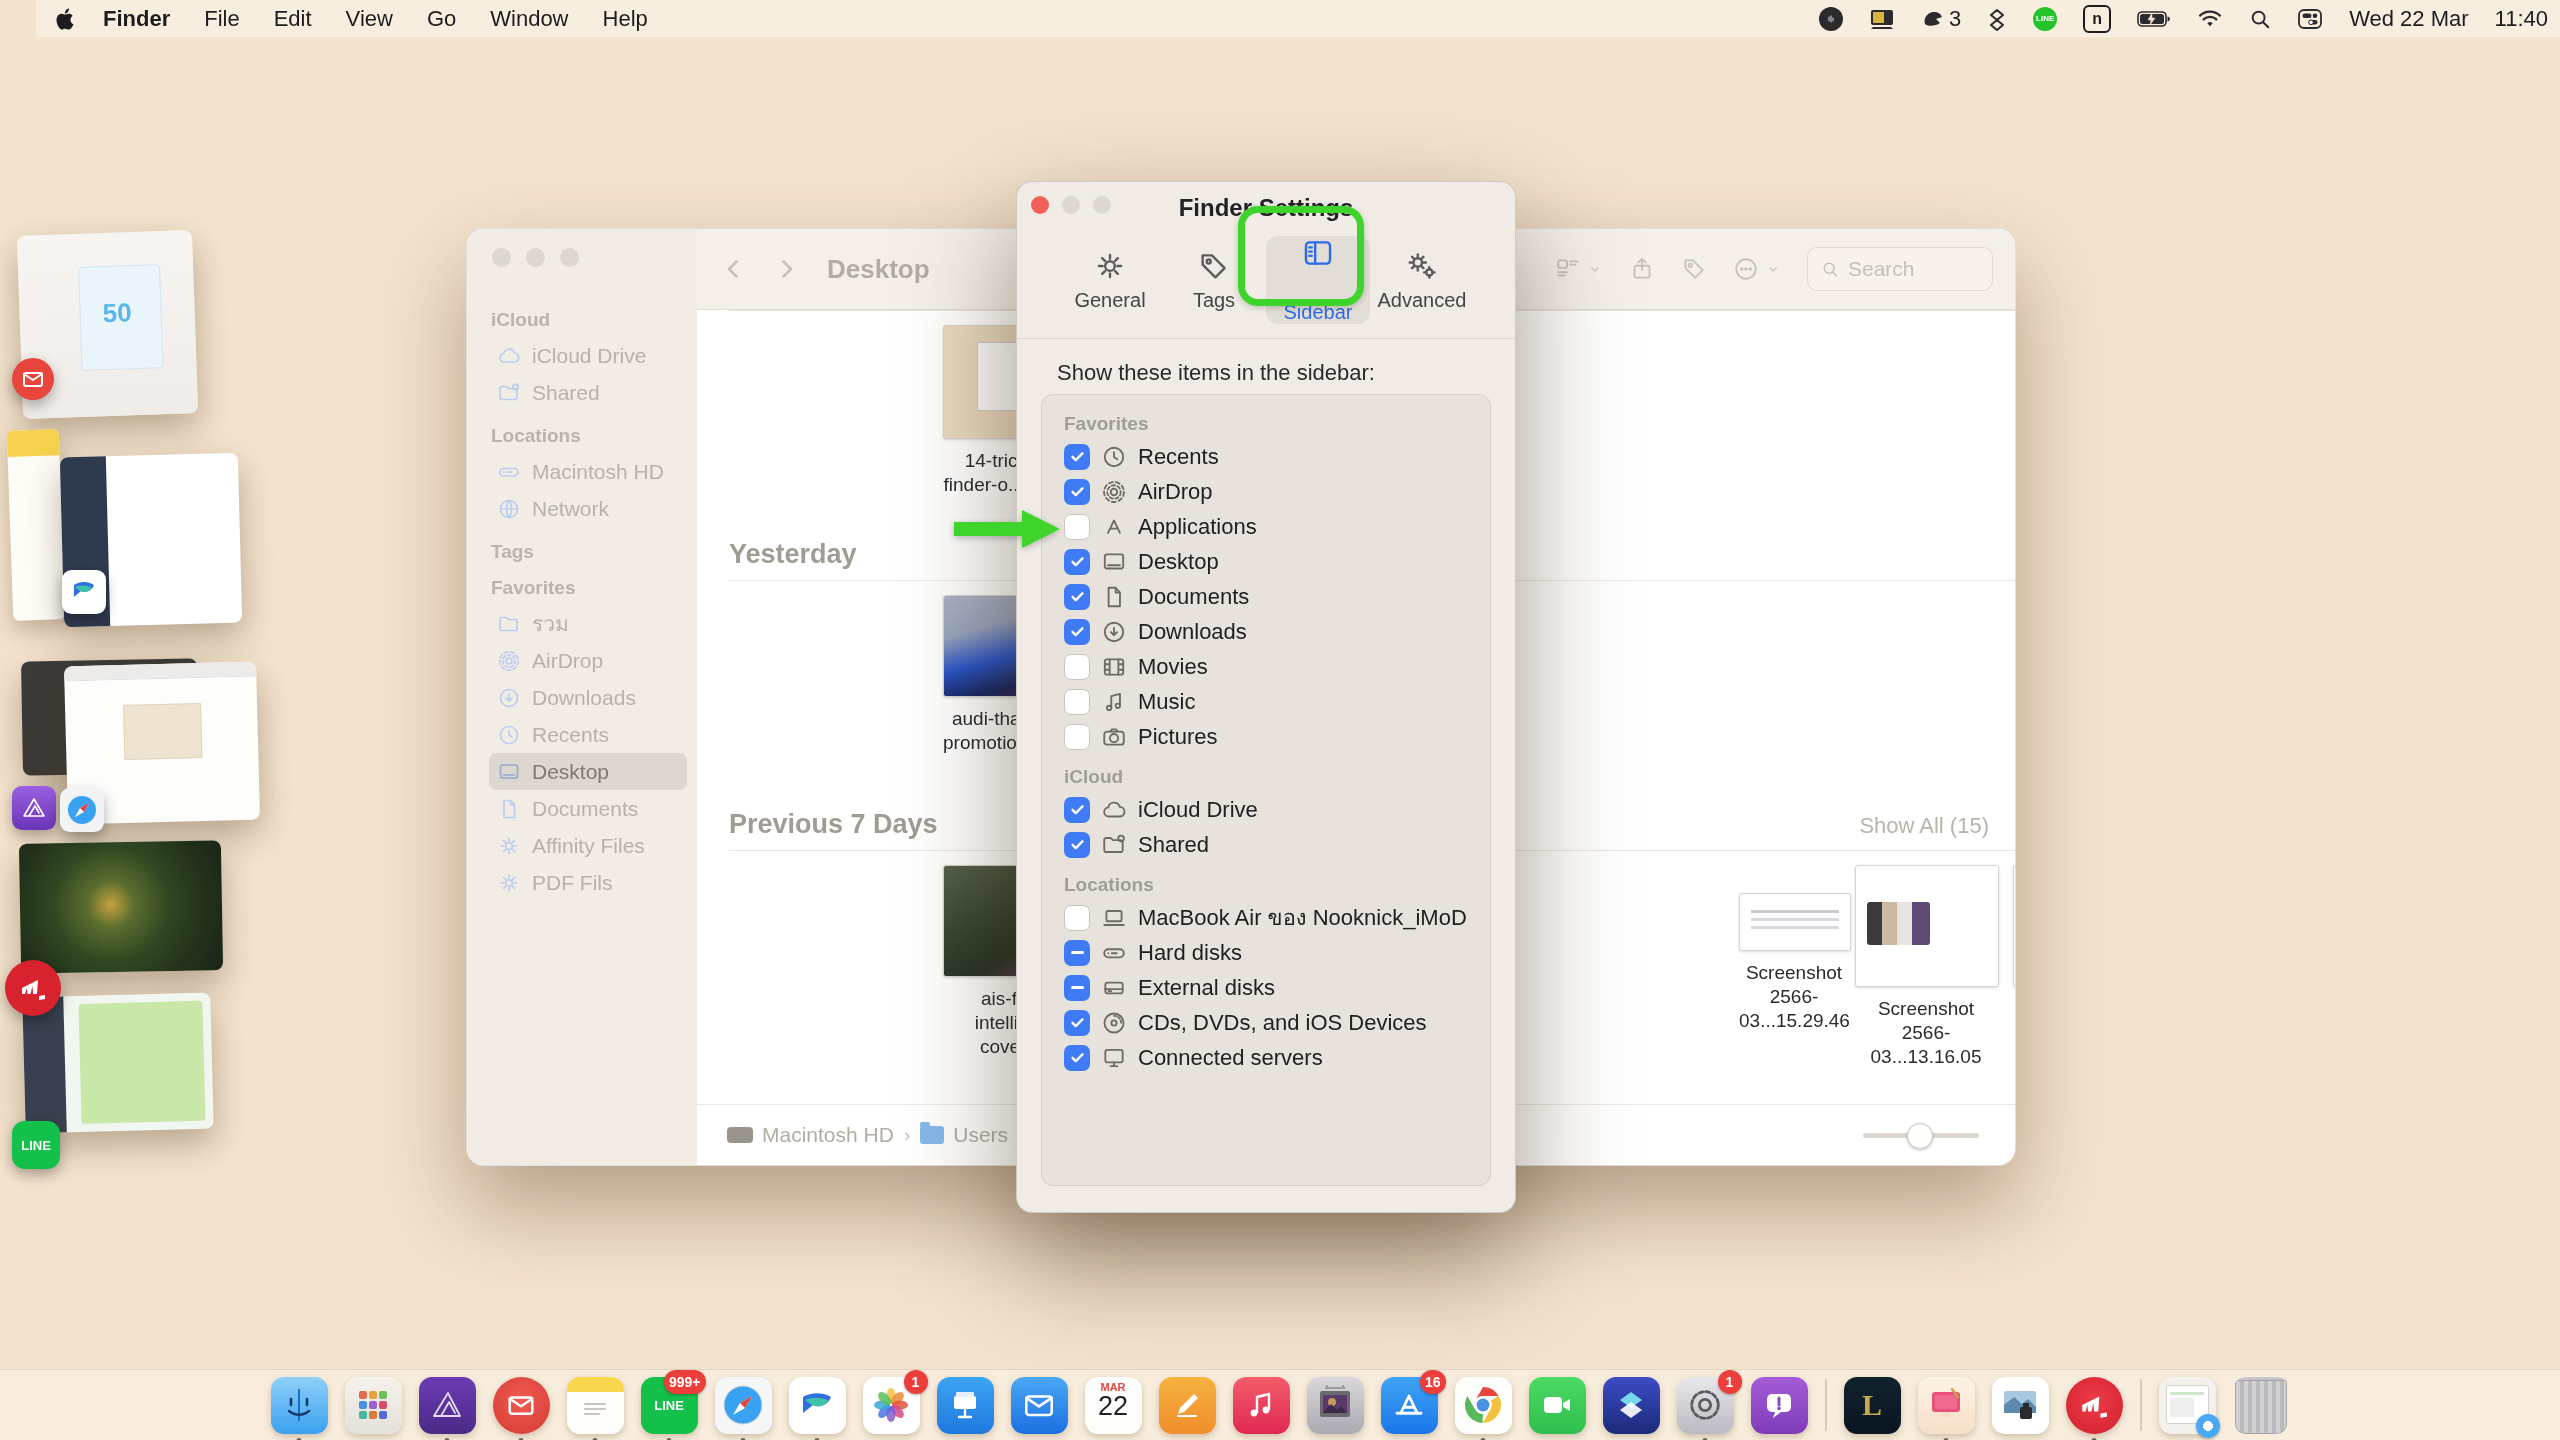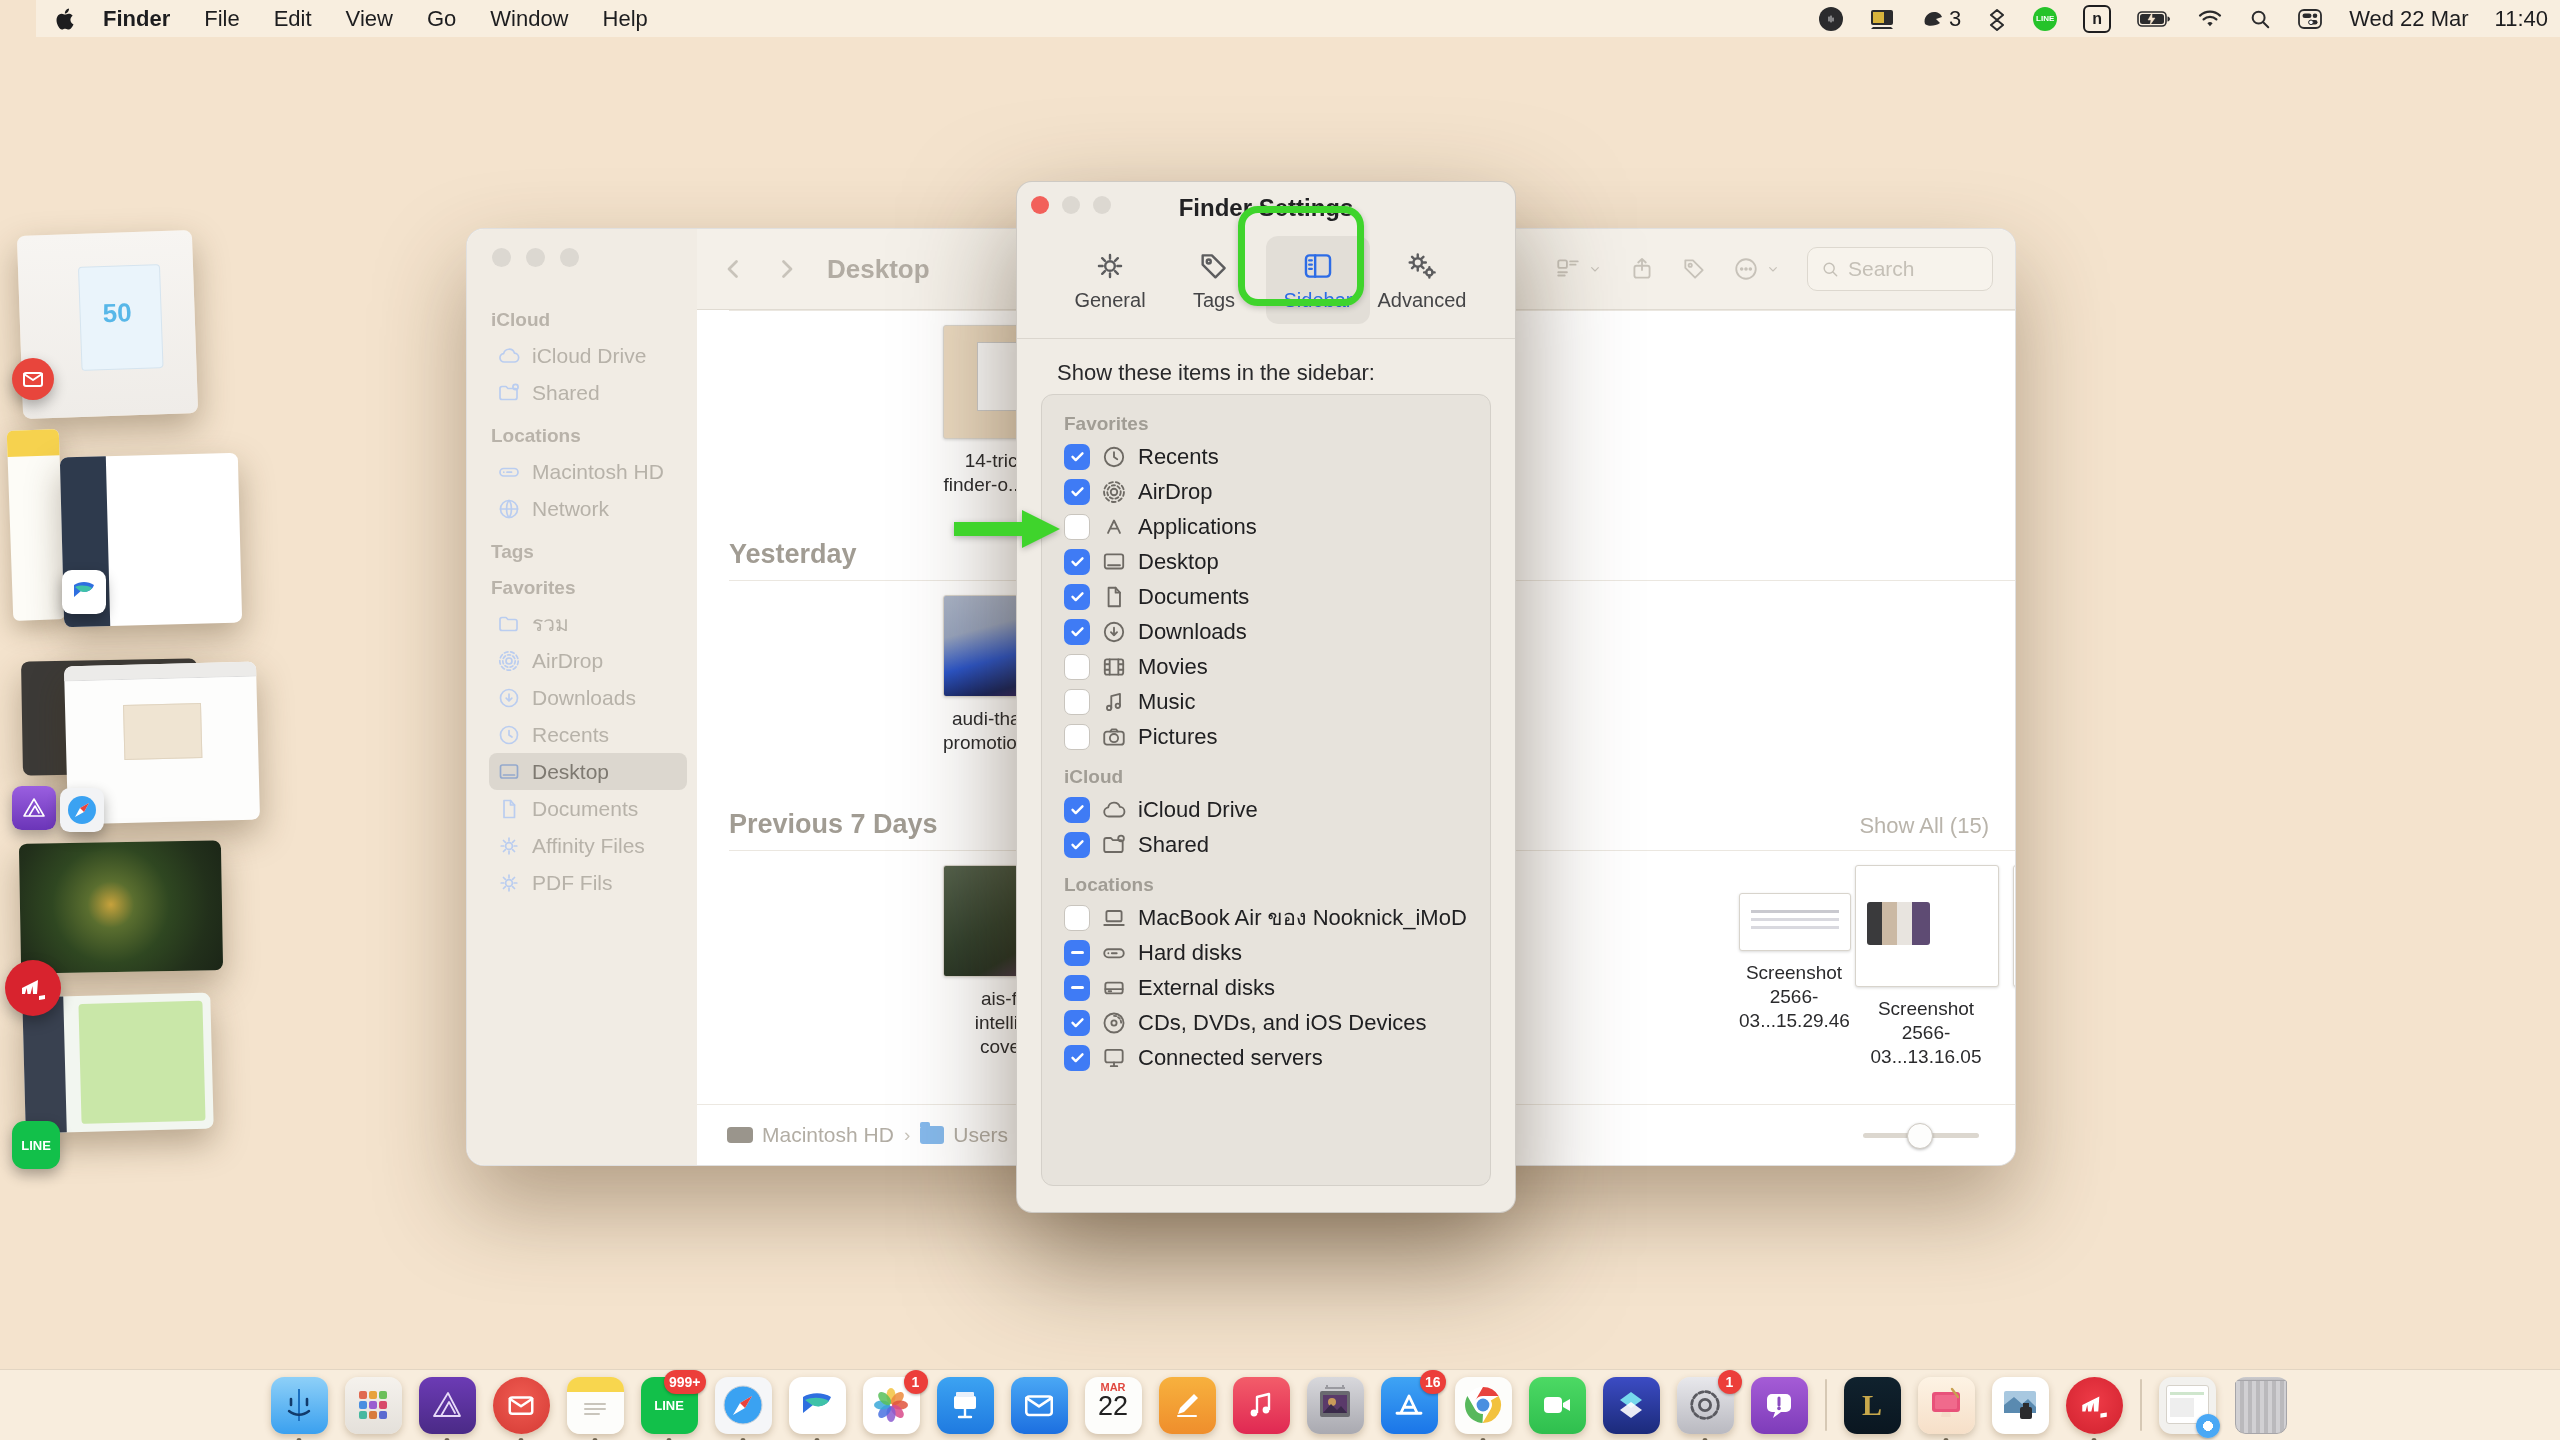--- a/index.html
+++ b/index.html
@@ -112,21 +112,21 @@
     border-radius:16px;background:#f0ece5;box-shadow:0 46px 110px rgba(60,40,15,.5);
     border:1px solid rgba(0,0,0,.14);}
   #dlg-lights{position:absolute;left:14px;top:14px;display:flex;gap:13px;}
   #dlg-lights .light{width:18px;height:18px;}
   #dlg-title{position:absolute;left:0;right:0;top:12px;text-align:center;font-size:24px;font-weight:700;color:#222224;}
   #dlg-tabs{position:absolute;left:0;right:0;top:48px;height:108px;display:flex;justify-content:center;gap:0;
     border-bottom:1px solid #dbd6ce;}
   .dtab{width:104px;height:88px;margin-top:6px;border-radius:12px;display:flex;flex-direction:column;
     align-items:center;justify-content:center;gap:6px;color:#5c5c5e;font-size:20px;}
   .dtab .tlabel{color:#454547;}
-  .dtab.sel{background:#e2ded7;}
+  .dtab.sel{background:#e2ded7;justify-content:space-between;}
   .dtab.sel,.dtab.sel .tlabel{color:#2d6ce6;}
   #dlg-heading{position:absolute;left:40px;top:178px;font-size:22px;color:#29292b;}
   #settings-panel{position:absolute;left:24px;right:24px;top:212px;bottom:26px;background:#e7e3dc;
     border:1px solid #d4d0c9;border-radius:12px;padding:6px 0 10px 0;overflow:hidden;}
   .grp-header{font-size:19px;font-weight:700;color:#a19d95;margin:12px 0 4px 22px;}
   .srow{display:flex;align-items:center;gap:11px;height:35px;padding-left:22px;}
   .cb{width:26px;height:26px;border-radius:7px;flex:0 0 26px;display:flex;align-items:center;justify-content:center;}
   .cb.checked,.cb.mixed{background:#3f7bf5;}
   .cb.unchecked{background:#fff;border:1px solid #c9c5be;box-sizing:border-box;}
   .cb .dash{width:13px;height:3.5px;border-radius:2px;background:#fff;}

